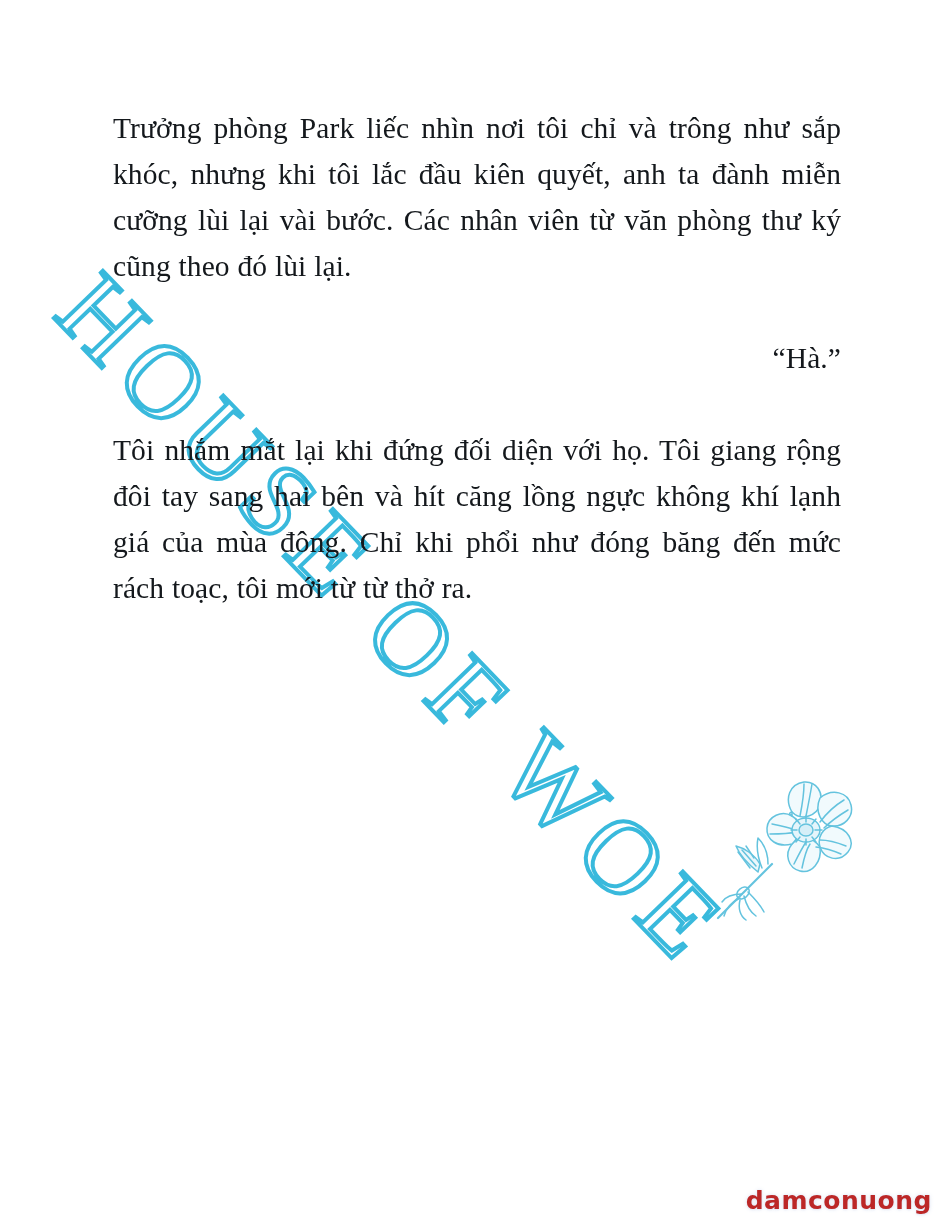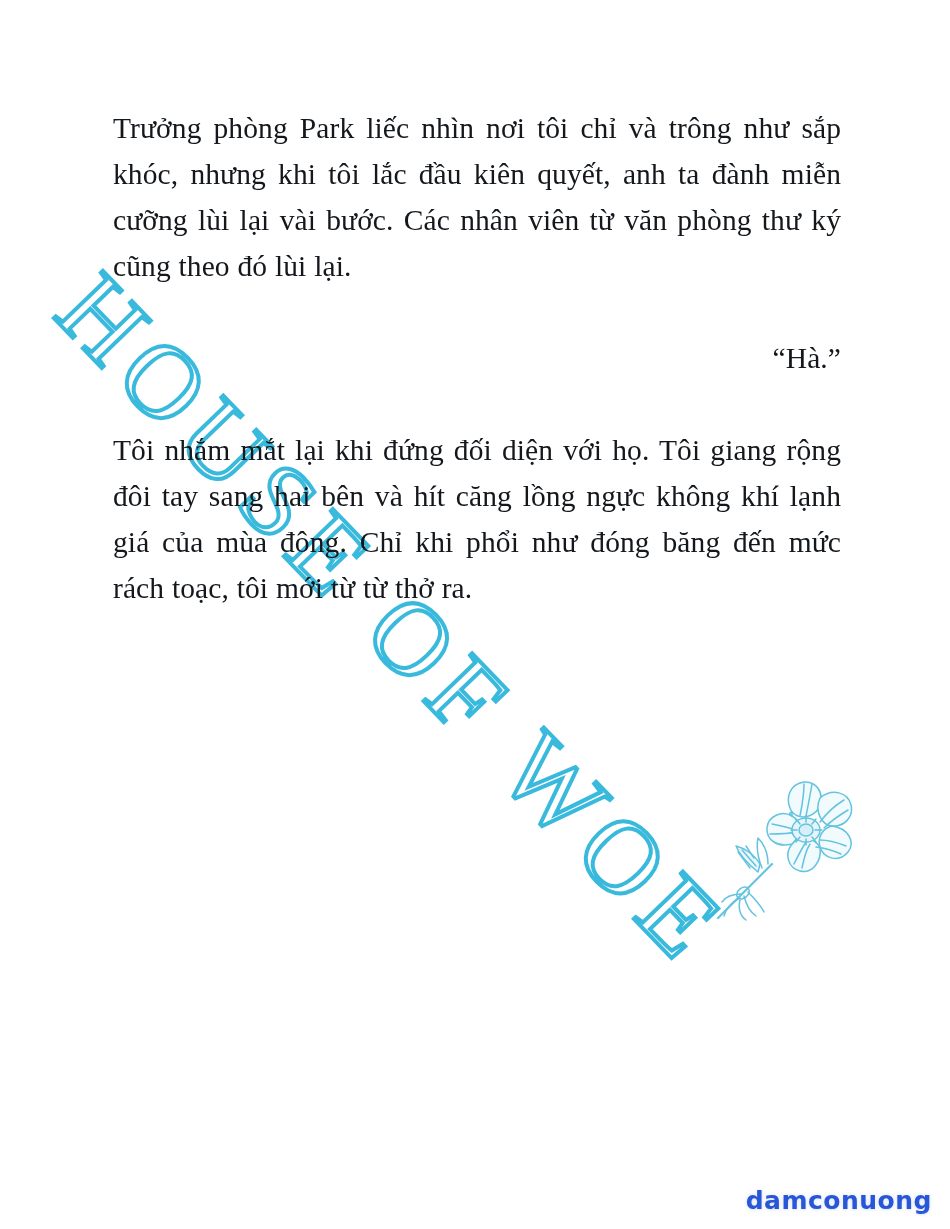--- a/index.html
+++ b/index.html
@@ -86,21 +86,21 @@
   
   #brand-watermark {
     position: absolute;
     right: 18px;
     bottom: 14px;
     z-index: 4;
     font-family: "DejaVu Sans", "Liberation Sans", sans-serif;
     font-size: 25px;
     font-weight: 700;
     letter-spacing: 0.5px;
-    color: #1d4ed8;
+    color: #b91c1c;
     text-shadow:
       0 0 2px #e4e9f5,
       0 0 5px #dfe5f2,
       0 1px 2px #e9edf7;
     opacity: 0.95;
     user-select: none;
   }
 </style>
 </head>
 <body>

